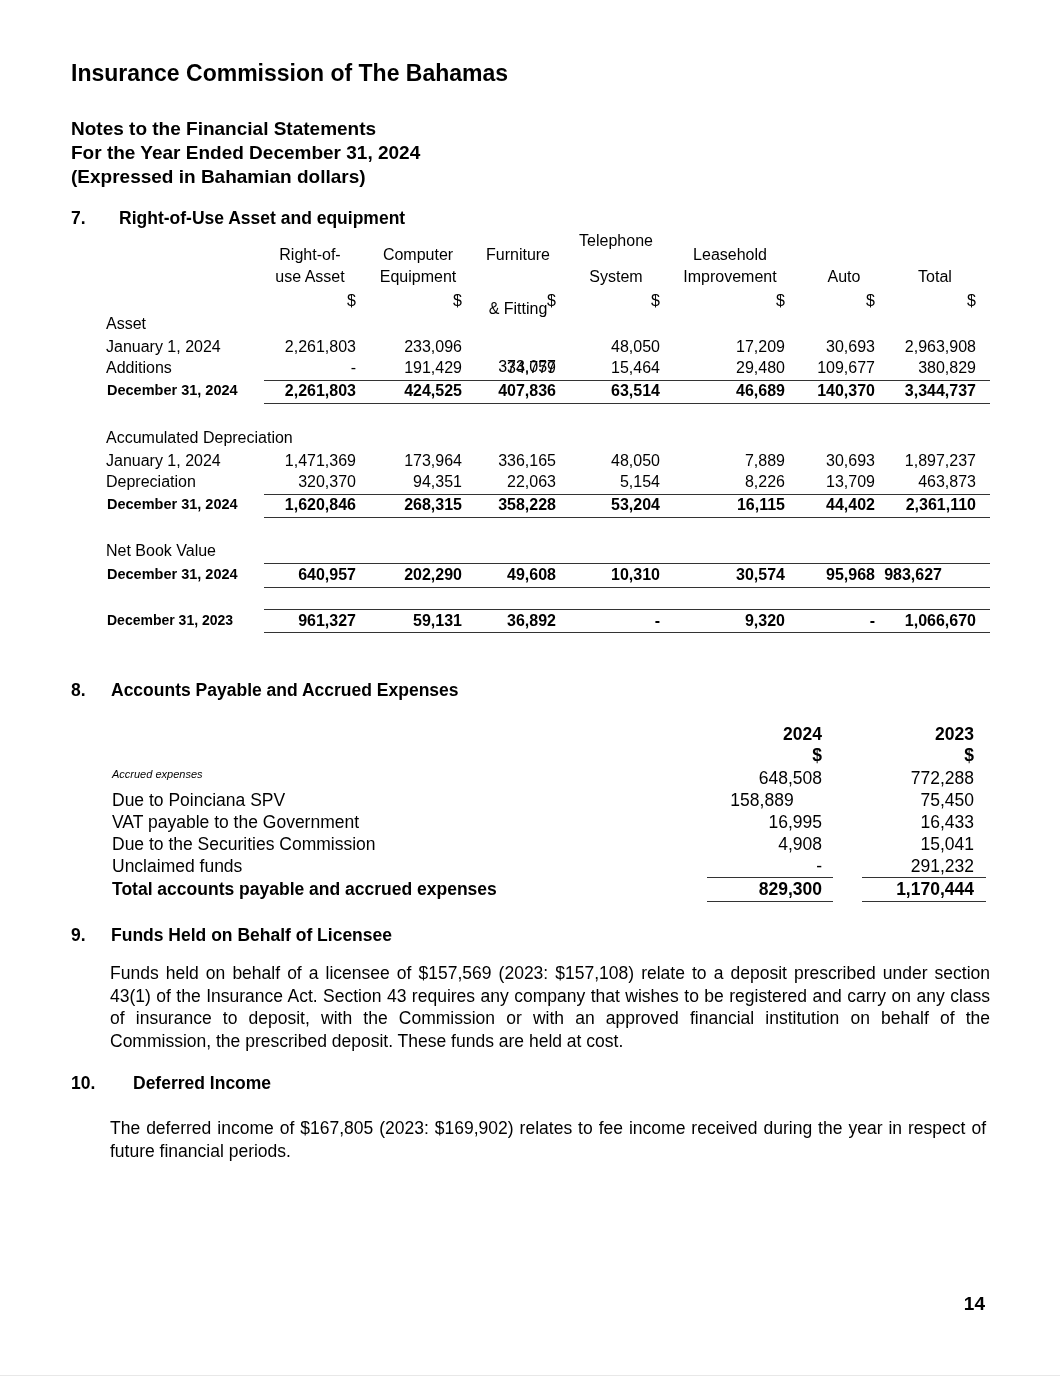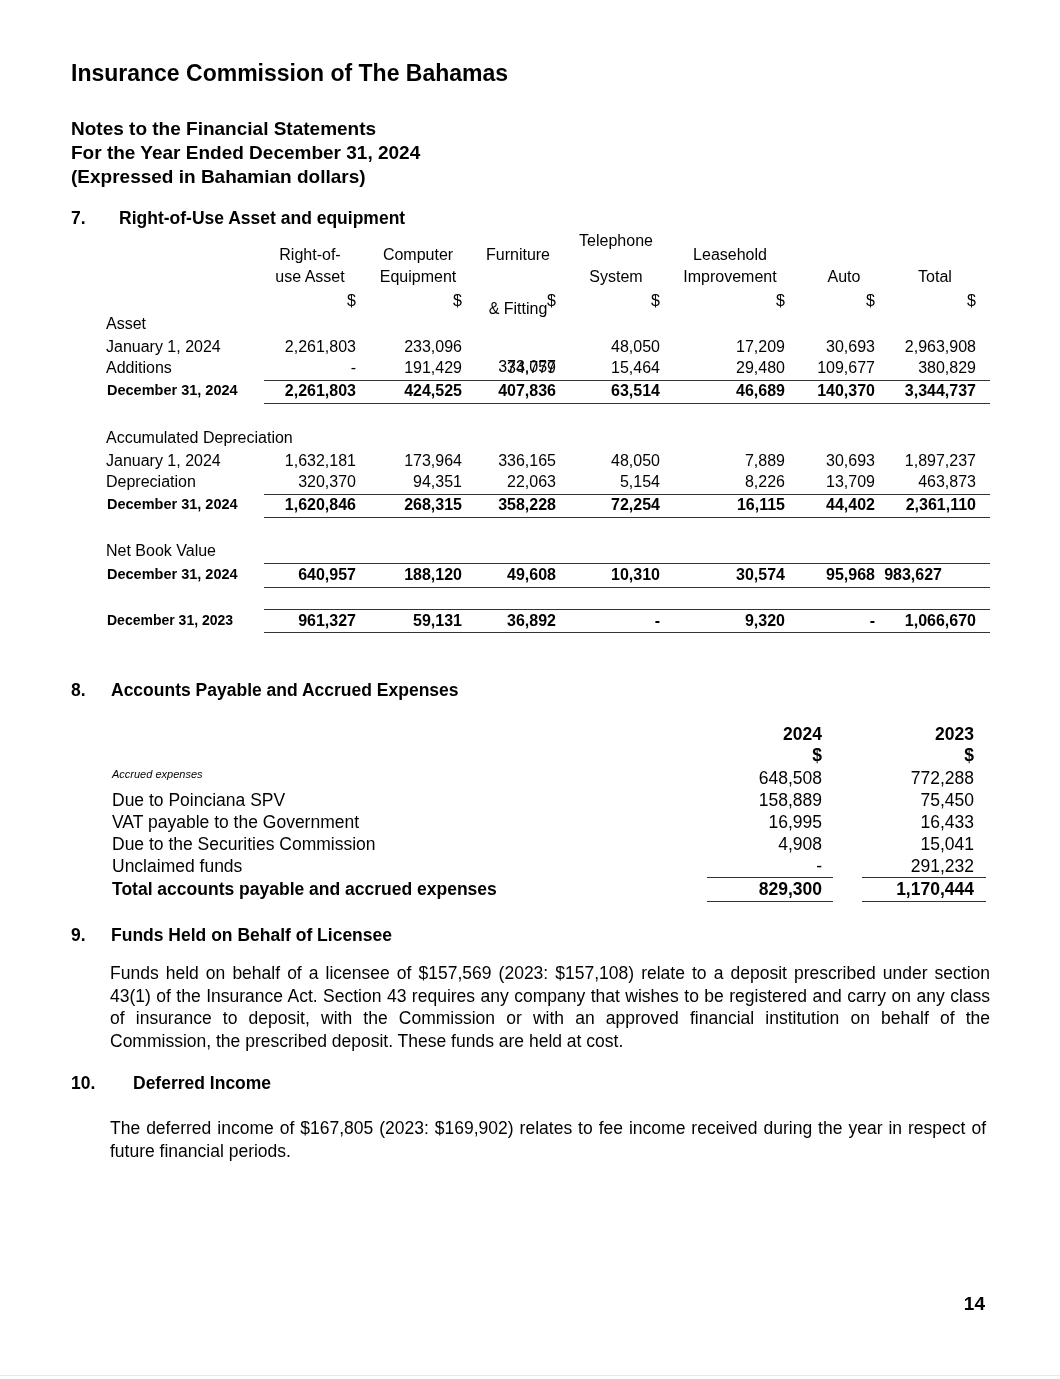--- a/index.html
+++ b/index.html
@@ -71,47 +71,47 @@
     <div class="abs t b" style="left:107px; top:382px; font-size:14.5px;">December 31, 2024</div>
     <div class="abs t r b" style="left:246px; top:382px; width:110px;">2,261,803</div>
     <div class="abs t r b" style="left:352px; top:382px; width:110px;">424,525</div>
     <div class="abs t r b" style="left:446px; top:382px; width:110px;">407,836</div>
     <div class="abs t r b" style="left:550px; top:382px; width:110px;">63,514</div>
     <div class="abs t r b" style="left:675px; top:382px; width:110px;">46,689</div>
     <div class="abs t r b" style="left:765px; top:382px; width:110px;">140,370</div>
     <div class="abs t r b" style="left:866px; top:382px; width:110px;">3,344,737</div>
     <div class="abs t" style="left:106px; top:429px;">Accumulated Depreciation</div>
     <div class="abs t" style="left:106px; top:452px; ">January 1, 2024</div>
-    <div class="abs t r" style="left:246px; top:452px; width:110px;">1,632,181</div>
+    <div class="abs t r" style="left:246px; top:452px; width:110px;">1,471,369</div>
     <div class="abs t r" style="left:352px; top:452px; width:110px;">173,964</div>
     <div class="abs t r" style="left:446px; top:452px; width:110px;">336,165</div>
     <div class="abs t r" style="left:550px; top:452px; width:110px;">48,050</div>
     <div class="abs t r" style="left:675px; top:452px; width:110px;">7,889</div>
     <div class="abs t r" style="left:765px; top:452px; width:110px;">30,693</div>
     <div class="abs t r" style="left:866px; top:452px; width:110px;">1,897,237</div>
     <div class="abs t" style="left:106px; top:473px; ">Depreciation</div>
     <div class="abs t r" style="left:246px; top:473px; width:110px;">320,370</div>
     <div class="abs t r" style="left:352px; top:473px; width:110px;">94,351</div>
     <div class="abs t r" style="left:446px; top:473px; width:110px;">22,063</div>
     <div class="abs t r" style="left:550px; top:473px; width:110px;">5,154</div>
     <div class="abs t r" style="left:675px; top:473px; width:110px;">8,226</div>
     <div class="abs t r" style="left:765px; top:473px; width:110px;">13,709</div>
     <div class="abs t r" style="left:866px; top:473px; width:110px;">463,873</div>
     <div class="abs t b" style="left:107px; top:496px; font-size:14.5px;">December 31, 2024</div>
     <div class="abs t r b" style="left:246px; top:496px; width:110px;">1,620,846</div>
     <div class="abs t r b" style="left:352px; top:496px; width:110px;">268,315</div>
     <div class="abs t r b" style="left:446px; top:496px; width:110px;">358,228</div>
-    <div class="abs t r b" style="left:550px; top:496px; width:110px;">72,254</div>
+    <div class="abs t r b" style="left:550px; top:496px; width:110px;">53,204</div>
     <div class="abs t r b" style="left:675px; top:496px; width:110px;">16,115</div>
     <div class="abs t r b" style="left:765px; top:496px; width:110px;">44,402</div>
     <div class="abs t r b" style="left:866px; top:496px; width:110px;">2,361,110</div>
     <div class="abs t" style="left:106px; top:542px;">Net Book Value</div>
     <div class="abs t b" style="left:107px; top:566px; font-size:14.5px;">December 31, 2024</div>
     <div class="abs t r b" style="left:246px; top:566px; width:110px;">640,957</div>
-    <div class="abs t r b" style="left:352px; top:566px; width:110px;">188,120</div>
+    <div class="abs t r b" style="left:352px; top:566px; width:110px;">202,290</div>
     <div class="abs t r b" style="left:446px; top:566px; width:110px;">49,608</div>
     <div class="abs t r b" style="left:550px; top:566px; width:110px;">10,310</div>
     <div class="abs t r b" style="left:675px; top:566px; width:110px;">30,574</div>
     <div class="abs t r b" style="left:765px; top:566px; width:110px;">95,968</div>
     <div class="abs t r b" style="left:832px; top:566px; width:110px;">983,627</div>
     <div class="abs t b" style="left:107px; top:612px; font-size:14px;">December 31, 2023</div>
     <div class="abs t r b" style="left:246px; top:612px; width:110px;">961,327</div>
     <div class="abs t r b" style="left:352px; top:612px; width:110px;">59,131</div>
     <div class="abs t r b" style="left:446px; top:612px; width:110px;">36,892</div>
     <div class="abs t r b" style="left:550px; top:612px; width:110px;">-</div>
@@ -133,21 +133,21 @@
 
 <div id="note8-table">
     <div class="abs t b r" style="left:722px; top:724px; width:100px; font-size:17.5px;">2024</div>
     <div class="abs t b r" style="left:782px; top:745px; width:40px; font-size:17.5px;">$</div>
     <div class="abs t b r" style="left:874px; top:724px; width:100px; font-size:17.5px;">2023</div>
     <div class="abs t b r" style="left:934px; top:745px; width:40px; font-size:17.5px;">$</div>
     <div class="abs t" style="left:112px; top:768px; font-size:11px;font-style:italic;">Accrued expenses</div>
     <div class="abs t r" style="left:702px; top:768px; width:120px; font-size:17.5px;">648,508</div>
     <div class="abs t r" style="left:854px; top:768px; width:120px; font-size:17.5px;">772,288</div>
     <div class="abs t" style="left:112px; top:790px; font-size:17.5px;">Due to Poinciana SPV</div>
-    <div class="abs t r" style="left:702px; top:790px; width:120px; font-size:17.5px;">158,889</div>
+    <div class="abs t r" style="left:702px; top:790px; width:120px; font-size:17.5px;text-align:center;">158,889</div>
     <div class="abs t r" style="left:854px; top:790px; width:120px; font-size:17.5px;">75,450</div>
     <div class="abs t" style="left:112px; top:812px; font-size:17.5px;">VAT payable to the Government</div>
     <div class="abs t r" style="left:702px; top:812px; width:120px; font-size:17.5px;">16,995</div>
     <div class="abs t r" style="left:854px; top:812px; width:120px; font-size:17.5px;">16,433</div>
     <div class="abs t" style="left:112px; top:834px; font-size:17.5px;">Due to the Securities Commission</div>
     <div class="abs t r" style="left:702px; top:834px; width:120px; font-size:17.5px;">4,908</div>
     <div class="abs t r" style="left:854px; top:834px; width:120px; font-size:17.5px;">15,041</div>
     <div class="abs t" style="left:112px; top:856px; font-size:17.5px;">Unclaimed funds</div>
     <div class="abs t r" style="left:702px; top:856px; width:120px; font-size:17.5px;">-</div>
     <div class="abs t r" style="left:854px; top:856px; width:120px; font-size:17.5px;">291,232</div>

